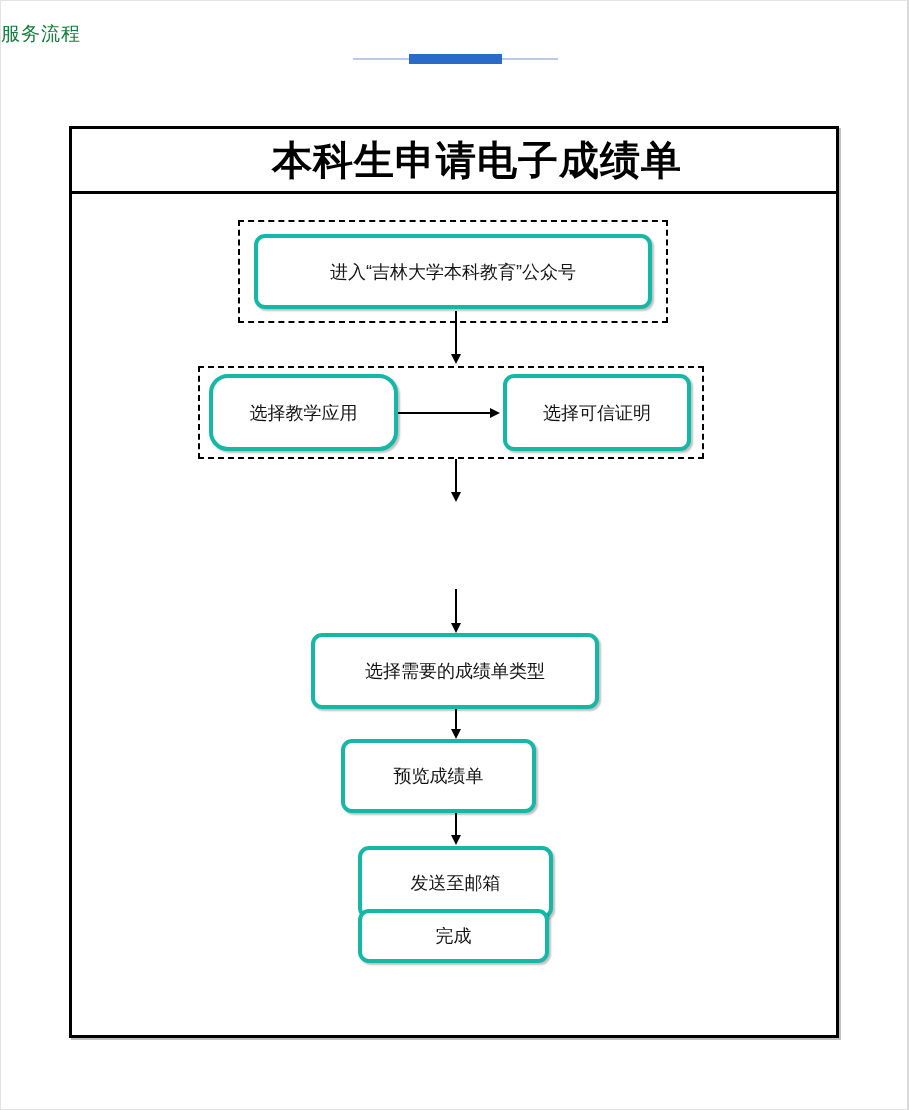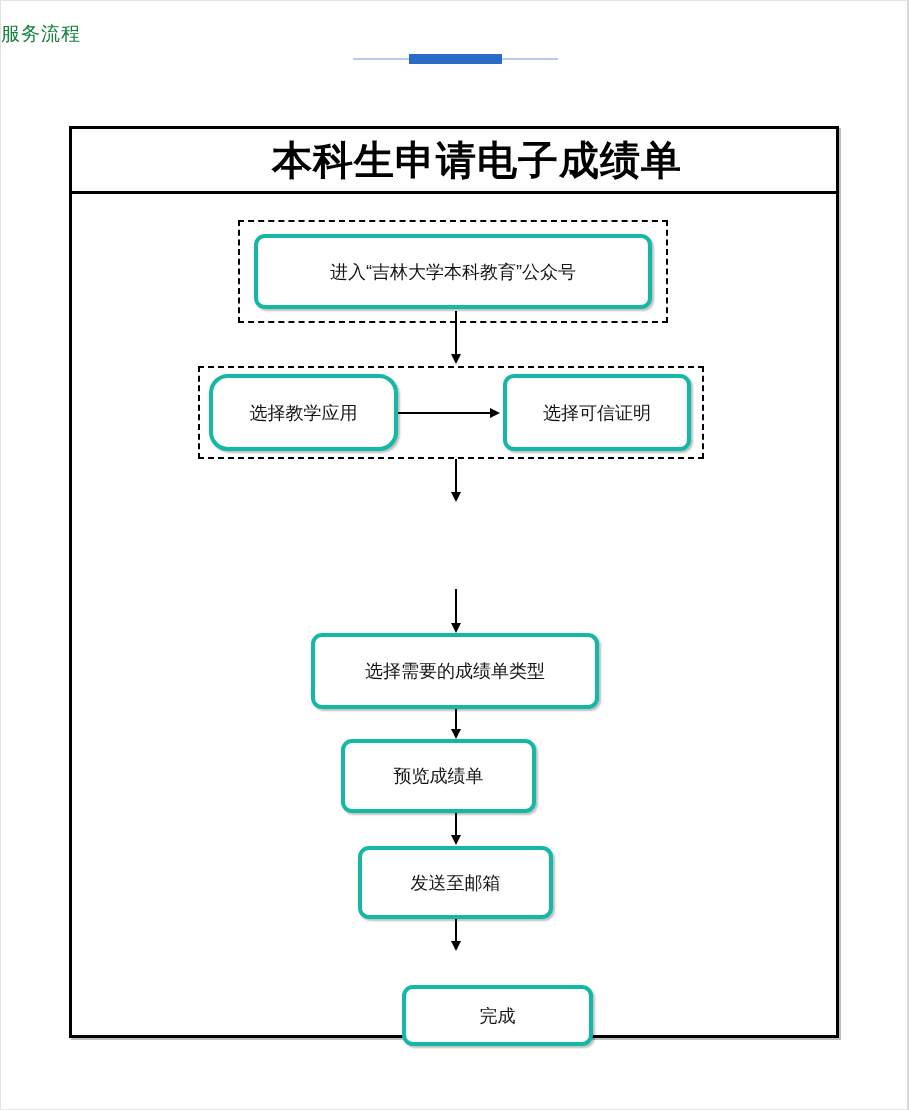--- a/index.html
+++ b/index.html
@@ -126,21 +126,21 @@
 
   #arrow2 { left: 383px; top: 330px; height: 33px; }
   #node3  { left: 197px; top: 374px; width: 377px; height: 84px; }
   #arrow3 { left: 383px; top: 460px; height: 34px; }
   #node4  { left: 239px; top: 504px; width: 288px; height: 76px; }
   #arrow4 { left: 383px; top: 580px; height: 20px; }
   #node5  { left: 269px; top: 610px; width: 195px; height: 74px; }
   #arrow5 { left: 383px; top: 684px; height: 22px; }
   #node6  { left: 286px; top: 717px; width: 195px; height: 73px; }
   #arrow6 { left: 383px; top: 790px; height: 22px; }
-  #node7  { left: 286px; top: 856px; width: 191px; height: 61px; margin-left: 44px; }
+  #node7  { left: 286px; top: 780px; width: 191px; height: 54px; }
 </style>
 </head>
 <body>
 
 <div class="canvas">
 
   <div class="page-header-title">服务流程</div>
 
   <div class="underline-wrap">
     <div class="underline-thin"></div>

